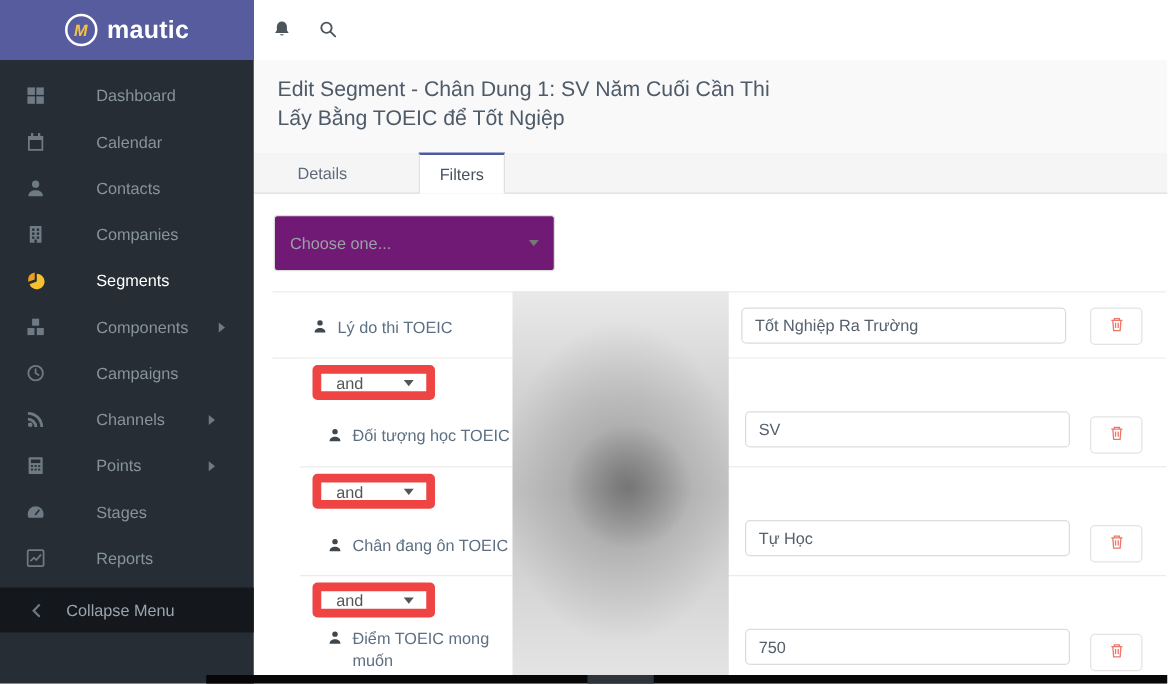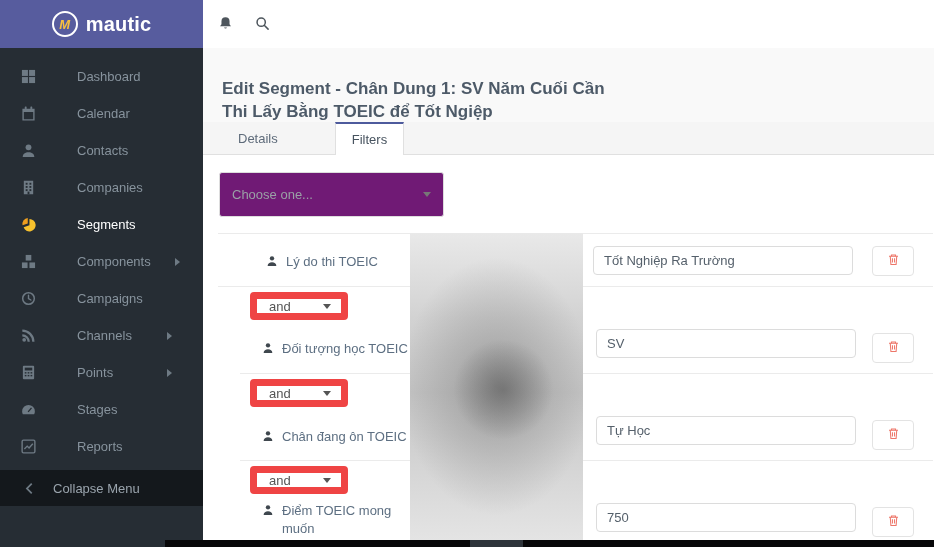--- a/index.html
+++ b/index.html
@@ -27,21 +27,21 @@
 
   
   .topbar { position:absolute; left:203px; top:0; width:731px; height:48px; background:#fff;
     display:flex; align-items:center; gap:21px; padding-left:15px; }
   .tb-icon { width:16px; height:16px; color:#4d555c; cursor:pointer; }
   .tb-icon svg { width:15px; height:15px; }
 
   
   .content { position:absolute; left:203px; top:48px; width:731px; height:499px; background:#fff; }
   .page-head { background:#f9f9f9; height:74px; padding:13px 19px; }
-  .page-title { font-size:17px; color:#4d5a68; line-height:1.33; width:405px; font-weight:700;margin-top:17px; }
+  .page-title { font-size:17px; color:#4d5a68; line-height:1.33; width:405px; font-weight:400; }
   .tabbar { background:#f5f5f5; height:33px; border-bottom:1px solid #e0e0e0; display:flex; padding-left:19px;gap:41px; }
   .tab { font-size:13px; color:#5e6b7a; padding:0 16px; display:flex; align-items:center; cursor:pointer; }
   .tab.active { background:#fff; border:1px solid #e0e0e0; border-bottom:none;
     border-top:2px solid #4d5a9c; color:#47535f; margin-bottom:-1px; }
 
   .choose { position:absolute; left:16px; top:124px; width:225px; height:45px; background:#701a75;
     border:1px solid #ddd; border-radius:3px; display:flex; align-items:center; padding:3px 12px;
     font-size:13px; color:#9aa0a6; cursor:pointer; }
   .caret { margin-left:auto; width:0; height:0; border-left:4px solid transparent;
     border-right:4px solid transparent; border-top:5px solid #777; }
@@ -51,21 +51,21 @@
     border-top:1px solid #ebebeb; border-bottom:1px solid #ebebeb; }
   .fgroup { position:absolute; left:37px; width:693px; background:#fff; }
   .g2 { top:239px; height:86px; }
   .g3 { top:325px; height:87px; border-top:1px solid #ebebeb; }
   .g4 { top:412px; height:87px; border-top:1px solid #ebebeb; }
 
   .flabel { position:absolute; display:flex; align-items:flex-start; gap:8px;
     font-size:13px; color:#5d6f82; line-height:1.35; }
   .flabel .pi { flex:none; width:12px; height:12px; color:#3f474e; margin-top:1px; }
   .flabel .pi svg { width:12px; height:12px; }
-  .frow1 .flabel { left:48px; top:19px;text-align:center; }
+  .frow1 .flabel { left:32px; top:19px;text-align:center; }
   .g2 .flabel { left:22px; top:53px; }
   .g3 .flabel { left:22px; top:54px; }
   .g4 .flabel { left:22px; top:41px; width:135px; }
 
   .and-select { position:absolute; left:10px; top:5px; width:98px; height:28px; background:#fff;
     border:7px solid #ef4444; border-radius:4px; display:flex; align-items:center; padding:0 10px 0 12px;
     font-size:13px; color:#555; cursor:pointer; }
   .and-select .caret { border-top-color:#555; }
 
   .finput { position:absolute; width:260px; height:29px; border:1px solid #dcdcdc; border-radius:4px;

